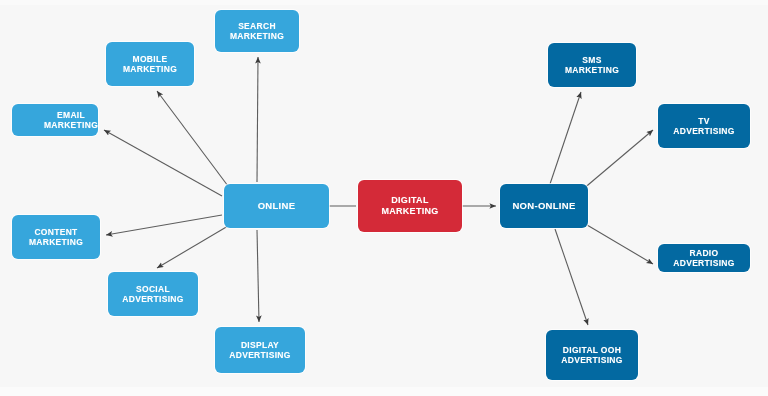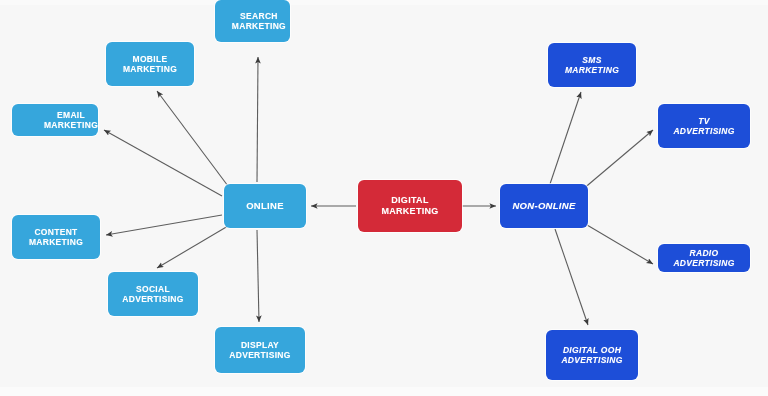--- a/index.html
+++ b/index.html
@@ -52,23 +52,22 @@
     letter-spacing: 0.3px;
     line-height: 1.22;
     padding: 2px 4px;
     text-shadow: 0 0 1px rgba(255,255,255,0.35);
   }
   .node.blue {
     background: #36a6dc;
     box-shadow: 0 0 0 1px rgba(255,255,255,0.75);
   }
   .node.green {
-    background: #1d4ed8;
+    background: #0369a1;
     box-shadow: 0 0 0 1px rgba(255,255,255,0.75);
-    font-style: italic;
   }
   .node.red {
     background: #d42a38;
     box-shadow: 0 0 0 1px rgba(255,255,255,0.75);
   }
   .node.hub {
     font-size: 9.5px;
   }
   .node.leaf {
     font-size: 8.5px;
@@ -111,29 +110,29 @@
       <line x1="582" y1="222" x2="653" y2="264"></line>
       <line x1="555" y1="229" x2="588" y2="325"></line>
     </g>
   </svg>
 
   <div class="node red center" style="left:358px; top:180px; width:104px; height:52px;">
     <span class="label">DIGITAL
 MARKETING</span>
   </div>
 
-  <div class="node blue hub" style="left:224px; top:184px; width:82px; height:44px;">
+  <div class="node blue hub" style="left:224px; top:184px; width:105px; height:44px;">
     <span class="label">ONLINE</span>
   </div>
 
   <div class="node green hub" style="left:500px; top:184px; width:88px; height:44px;text-align:right;">
     <span class="label">NON-ONLINE</span>
   </div>
 
-  <div class="node blue leaf" style="left:215px; top:0; width:75px; height:42px;justify-content:flex-end;">
+  <div class="node blue leaf" style="left:215px; top:10px; width:84px; height:42px;">
     <span class="label">SEARCH
 MARKETING</span>
   </div>
 
   <div class="node blue leaf" style="left:106px; top:42px; width:88px; height:44px;">
     <span class="label">MOBILE
 MARKETING</span>
   </div>
 
   <div class="node blue leaf" style="left:12px; top:104px; width:86px; height:32px;padding-left:36px;">

